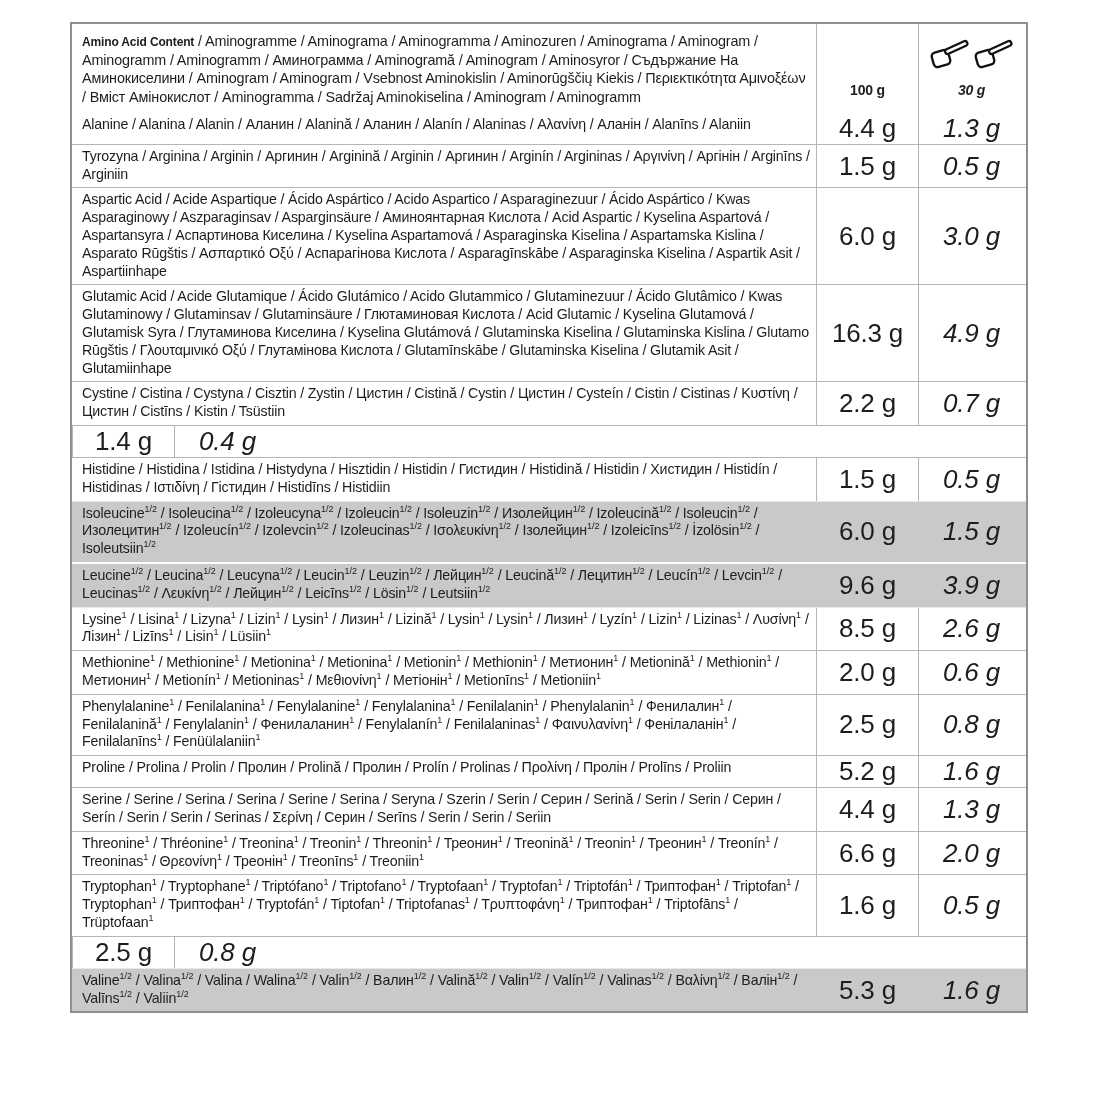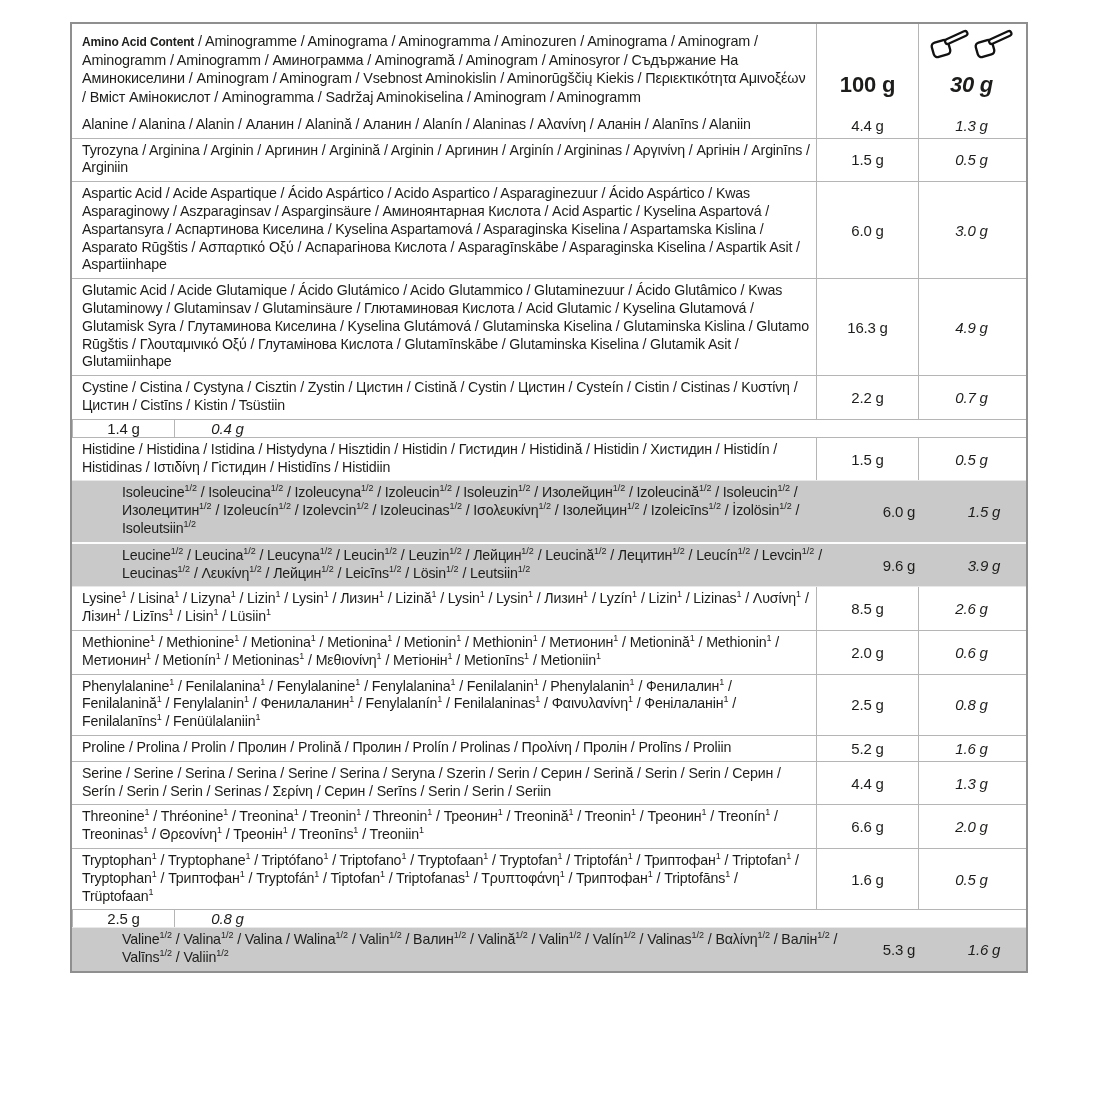--- a/index.html
+++ b/index.html
@@ -14,41 +14,41 @@
     position:relative;width:1100px;height:1100px;background:var(--paper);
     font-family:"Liberation Sans", sans-serif;color:var(--text);
   }
   .aminotable{
     position:absolute;left:70px;top:22px;width:958px;
     border:2px solid var(--border-outer);
     box-sizing:border-box;background:var(--paper);
   }
   .row{display:flex;align-items:stretch;}
   .row + .row{border-top:1.5px solid var(--border-inner);}
-  .row.shaded{background:var(--shaded-row);padding-left:40px;}
+  .row.shaded{background:var(--shaded-row);}
   .row.shaded + .row.shaded{border-top:2.5px solid #fdfdfd;}
   .row.shaded + .row, .row + .row.shaded{border-top-color:#e8e8e8;}
   .cell-name{
     width:744px;box-sizing:border-box;padding:3px 6px 4px 10px;
     font-size:14.2px;line-height:17.8px;letter-spacing:-0.15px;
   }
   .cell-name sup{font-size:9px;line-height:0;vertical-align:super;letter-spacing:0;}
   .cell-val{
     flex:1;display:flex;align-items:center;justify-content:center;
-    font-size:15px;letter-spacing:-0.2px;box-sizing:border-box;
+    font-size:26px;letter-spacing:-0.2px;box-sizing:border-box;
     border-left:1.5px solid var(--border-inner);
   }
   .cell-val.v30{max-width:106px;font-style:italic;}
   .cell-val.v100{max-width:102px;}
   .row.shaded .cell-val{border-left-color:transparent;}
   
   .row.hdr .cell-name{padding-top:8px;padding-bottom:7px;font-size:14.4px;line-height:18.2px;}
   .row.hdr .b{font-weight:bold;font-size:12px;}
   .row.hdr .cell-val{flex-direction:column;justify-content:flex-end;
-    padding-bottom:15px;font-weight:bold;font-size:22px;}
+    padding-bottom:15px;font-weight:bold;font-size:14px;}
   .scoops{display:flex;gap:2px;margin-bottom:10px;}
   .scoops svg{display:block;}
 </style>
 </head>
 <body>
 
 <div class="sheet">
   <div class="aminotable">
 
     <div class="row hdr">

